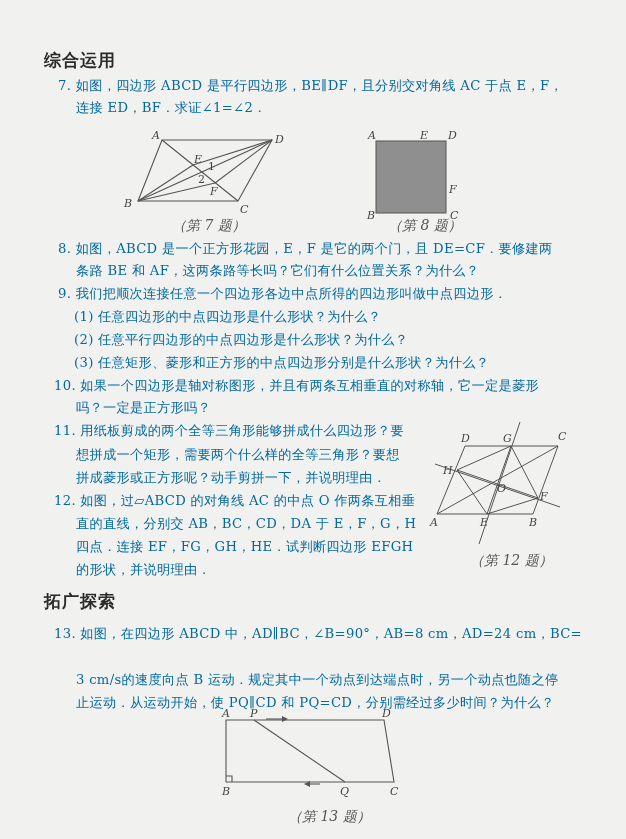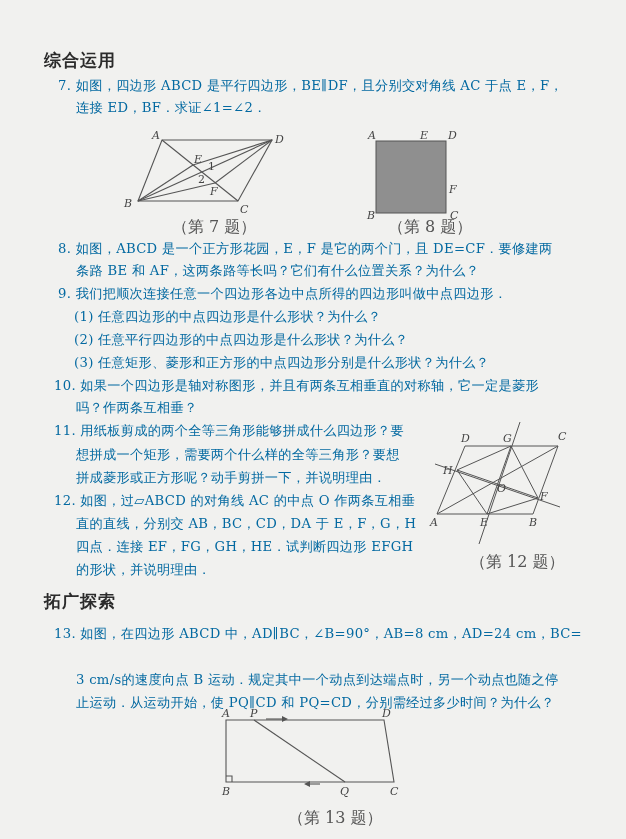--- a/index.html
+++ b/index.html
@@ -13,21 +13,21 @@
   .page { position: absolute; left: 0; top: 0; width: 626px; height: 839px; margin-top: 37px; }
   .section-title {
     position: absolute; left: 44px;
     font-family: "DejaVu Sans", "Liberation Sans", sans-serif;
     font-weight: bold; font-size: 17px; color: #2b2b2b; letter-spacing: 1px;
   }
   .line {
     position: absolute; font-size: 13.2px; line-height: 18px; white-space: nowrap;
     color: #0369a1; letter-spacing: 0.3px;
   }
-  .caption { position: absolute; font-size: 16px; color: #555; white-space: nowrap; }
+  .caption { position: absolute; font-size: 14px; color: #555; white-space: nowrap; font-style: italic; }
   svg text { font-family: "DejaVu Serif", serif; font-style: italic; font-size: 11px; fill: #444; }
   .footer-left { position: absolute; left: 45px; top: 817px; font-size: 12px; color: #b91c1c; }
   .footer-left span { margin-right: 14px; }
   .watermark {
     position: absolute; right: 22px; top: 806px;
     font-family: "DejaVu Sans", sans-serif; font-size: 14px; color: #0f766e;
   }
 </style>
 </head>
 <body>
@@ -73,21 +73,21 @@
 
   <div class="line" style="left:58px; top:203px;">8. 如图，ABCD 是一个正方形花园，E，F 是它的两个门，且 DE=CF．要修建两</div>
   <div class="line" style="left:76px; top:225px;">条路 BE 和 AF，这两条路等长吗？它们有什么位置关系？为什么？</div>
 
   <div class="line" style="left:58px; top:248px;">9. 我们把顺次连接任意一个四边形各边中点所得的四边形叫做中点四边形．</div>
   <div class="line" style="left:74px; top:271px;">(1) 任意四边形的中点四边形是什么形状？为什么？</div>
   <div class="line" style="left:74px; top:294px;">(2) 任意平行四边形的中点四边形是什么形状？为什么？</div>
   <div class="line" style="left:74px; top:317px;">(3) 任意矩形、菱形和正方形的中点四边形分别是什么形状？为什么？</div>
 
   <div class="line" style="left:54px; top:340px;">10. 如果一个四边形是轴对称图形，并且有两条互相垂直的对称轴，它一定是菱形</div>
-  <div class="line" style="left:76px; top:362px;">吗？作两条互相垂？</div>
+  <div class="line" style="left:76px; top:362px;">吗？一定是正方形吗？</div>
 
   <div class="line" style="left:54px; top:385px;">11. 用纸板剪成的两个全等三角形能够拼成什么四边形？要</div>
   <div class="line" style="left:76px; top:409px;">想拼成一个矩形，需要两个什么样的全等三角形？要想</div>
   <div class="line" style="left:76px; top:432px;">拼成菱形或正方形呢？动手剪拼一下，并说明理由．</div>
 
   <div class="line" style="left:54px; top:455px;">12. 如图，过▱ABCD 的对角线 AC 的中点 O 作两条互相垂</div>
   <div class="line" style="left:76px; top:478px;">直的直线，分别交 AB，BC，CD，DA 于 E，F，G，H</div>
   <div class="line" style="left:76px; top:501px;">四点．连接 EF，FG，GH，HE．试判断四边形 EFGH</div>
   <div class="line" style="left:76px; top:524px;">的形状，并说明理由．</div>
 

